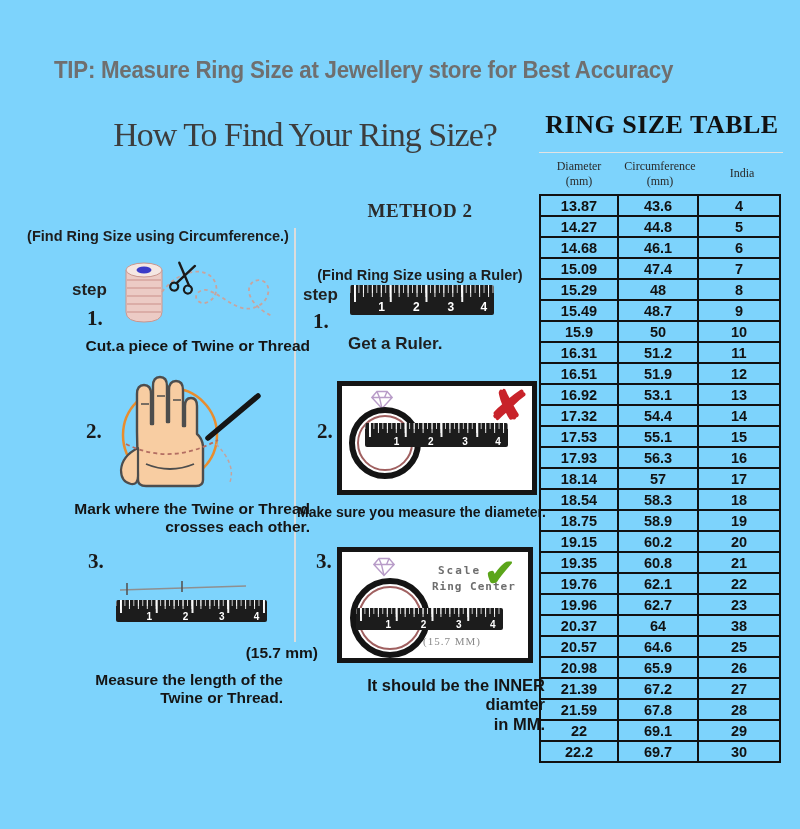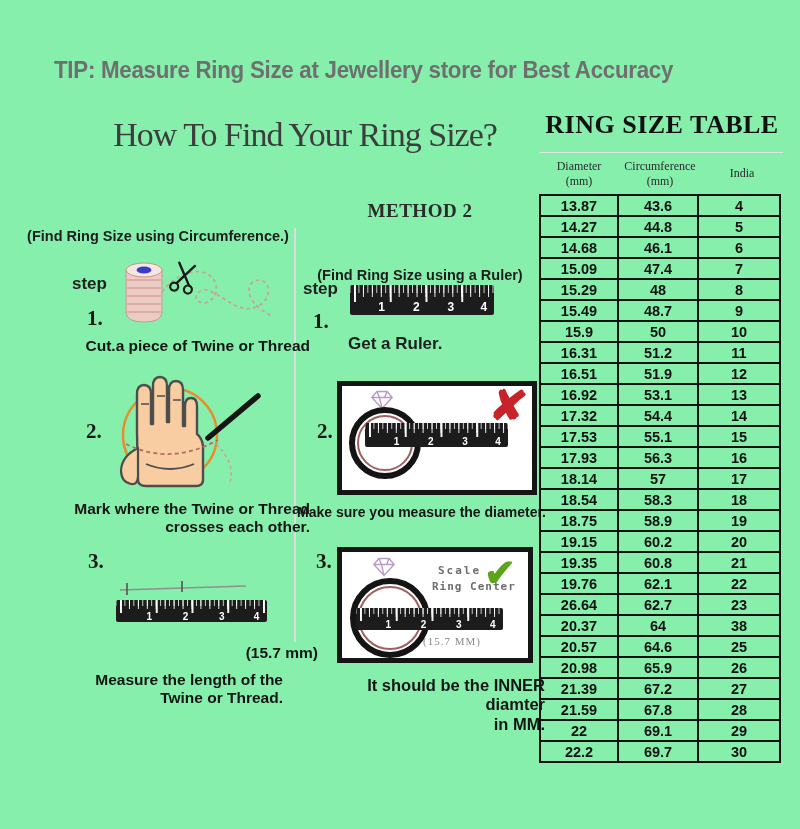--- a/index.html
+++ b/index.html
@@ -1,37 +1,37 @@
 <!DOCTYPE html>
 <html><head>
 <meta charset="utf-8">
 <style>
   html,body{margin:0;padding:0;background:#fff;}
-  .canvas{position:relative;width:800px;height:829px;background:#86efac;overflow:hidden;
+  .canvas{position:relative;width:800px;height:829px;background:#7dd3fc;overflow:hidden;
           font-family:"Liberation Sans",sans-serif;color:#1f1f1f;}
   .abs{position:absolute;}
 
   
   .tip{left:54px;top:56px;font-size:24px;font-weight:700;color:#6f6f6f;
        letter-spacing:-0.3px;transform:scaleX(.93);transform-origin:left center;white-space:nowrap;}
 
   
   .howto-title{left:35px;top:116px;width:540px;text-align:center;
        font-family:"Liberation Serif",serif;font-size:34px;letter-spacing:-1px;color:#3d3d3d;}
   .method-title{font-family:"Liberation Serif",serif;font-size:19px;font-weight:700;
        color:#2b2b2b;text-align:center;letter-spacing:.5px;}
   .m1-title{left:48px;top:198px;width:260px;}
   .m2-title{left:305px;top:200px;width:230px;}
   .method-sub{font-size:14.5px;font-weight:700;text-align:center;white-space:nowrap;color:#1d1d1d;}
   .m1-sub{left:18px;top:228px;width:280px;}
   .m2-sub{left:300px;top:231px;width:240px;margin-top:36px;}
 
   .divider{left:294px;top:228px;width:2px;height:414px;background:#dcdcdc;}
 
-  .step-word{font-size:17px;font-weight:700;color:#222;}
+  .step-word{font-size:17px;font-weight:700;color:#222;margin-top:6px;}
   .step-num{font-family:"Liberation Serif",serif;font-size:21px;font-weight:700;color:#1a1a1a;}
 
   .caption{font-weight:700;color:#151515;text-align:right;line-height:1.18;}
 
   
   .ruler{background-color:#1c1c1c;border-radius:2px;
     background-image:
       linear-gradient(90deg,rgba(255,255,255,.95) 0 1.6px,transparent 1.6px),
       linear-gradient(90deg,rgba(255,255,255,.9) 0 1.2px,transparent 1.2px),
       linear-gradient(90deg,rgba(255,255,255,.85) 0 1px,transparent 1px);
@@ -294,21 +294,21 @@
           <td>19.35</td>
           <td>60.8</td>
           <td>21</td>
         </tr>
         <tr>
           <td>19.76</td>
           <td>62.1</td>
           <td>22</td>
         </tr>
         <tr>
-          <td>26.64</td>
+          <td>19.96</td>
           <td>62.7</td>
           <td>23</td>
         </tr>
         <tr>
           <td>20.37</td>
           <td>64</td>
           <td>38</td>
         </tr>
         <tr>
           <td>20.57</td>

